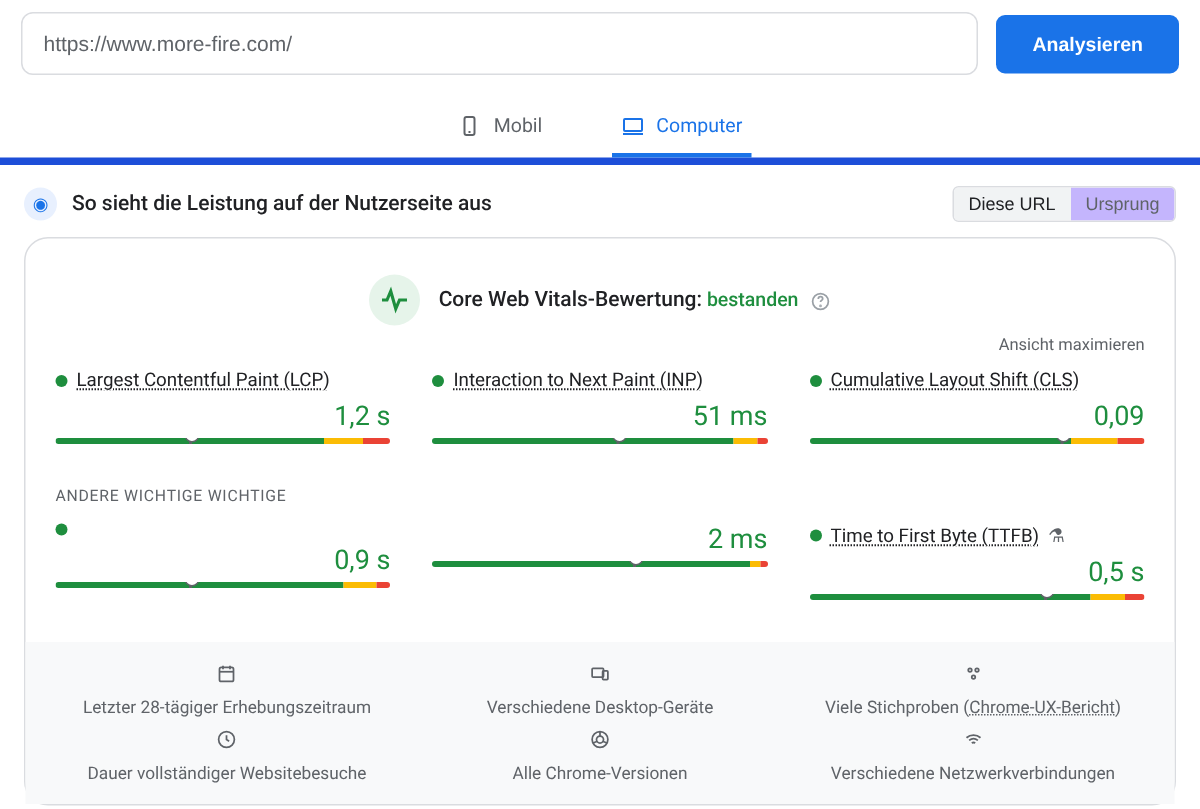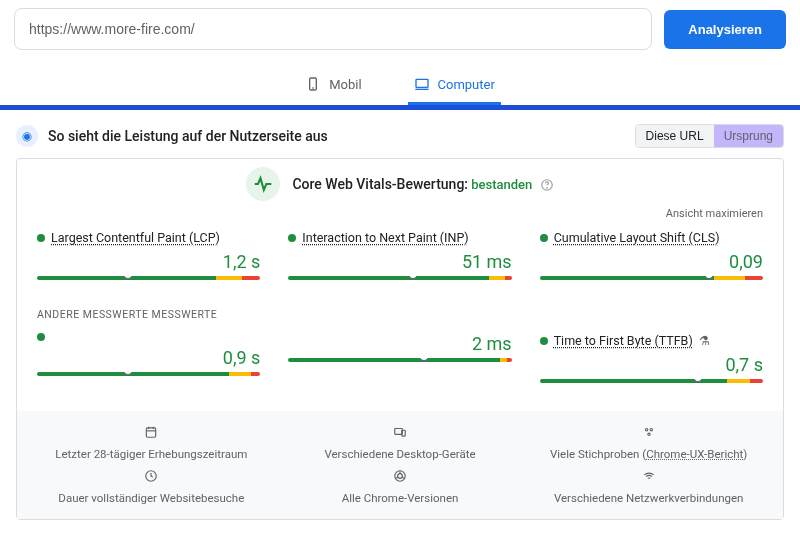--- a/index.html
+++ b/index.html
@@ -10,21 +10,21 @@
 .device-tabs { display: flex; justify-content: center; gap: 40px; border-bottom: 5px solid #1d4ed8; }
 .device-tab { display: flex; align-items: center; gap: 8px; padding: 10px 6px; color: #5f6368; font-size: 13px; cursor: pointer; border-bottom: 3px solid transparent; }
 .device-tab.active { color: #1a73e8; border-bottom-color: #1a73e8; }
 .device-tab svg { width: 16px; height: 16px; }
 .section-header { display: flex; align-items: center; padding: 14px 16px 10px; gap: 10px; }
 .beacon-icon { width: 22px; height: 22px; border-radius: 50%; background: #e8f0fe; display: flex; align-items: center; justify-content: center; color: #1a73e8; font-size: 12px; }
 .section-title { font-size: 14px; font-weight: 500; flex: 1; }
 .source-toggle { display: flex; border: 1px solid #dadce0; border-radius: 4px; overflow: hidden; }
 .source-toggle button { background: #c4b5fd; border: none; padding: 4px 10px; font-size: 12px; color: #5f6368; cursor: pointer; }
 .source-toggle button.active { background: #f1f3f4; color: #202124; }
-.card { margin: 0 16px 16px; border: 1px solid #dadce0; border-radius: 4px; padding: 0 20px 0; }
+.card { margin: 0 16px 16px; border: 1px solid #dadce0; border-radius: 16px; padding: 16px 20px 0; }
 .cwv-head { display: flex; align-items: center; justify-content: center; gap: 12px; margin: 8px 0 6px; }
 .pulse-icon { width: 34px; height: 34px; border-radius: 50%; background: #e6f4ea; display: flex; align-items: center; justify-content: center; color: #1e8e3e; }
 .cwv-title { font-size: 14px; font-weight: 500; }
 .cwv-status { color: #1e8e3e; font-weight: 500; }
 .maximize { text-align: right; font-size: 11px; color: #5f6368; margin: 4px 0 10px; cursor: pointer; }
 .metrics-grid { display: grid; grid-template-columns: repeat(3, 1fr); gap: 18px 28px; margin-bottom: 28px; }
 .metric-name { display: flex; align-items: center; gap: 6px; font-size: 12.5px; margin-bottom: 6px; }
 .dot { width: 8px; height: 8px; border-radius: 50%; background: #1e8e3e; flex-shrink: 0; }
 .metric-link { color: #202124; text-decoration: underline; text-decoration-style: dotted; text-underline-offset: 2px; }
 .info-badge { width: 14px; height: 14px; border-radius: 50%; background: #1a73e8; color: #fff; font-size: 9px; display: inline-flex; align-items: center; justify-content: center; }
@@ -131,21 +131,21 @@
       <div class="metric-value">0,09</div>
       <div class="bar">
           <div class="seg-g" style="width:78%"></div>
           <div class="seg-o" style="width:14%"></div>
           <div class="seg-r" style="width:8%"></div>
           <div class="marker" style="left:75%"></div>
         </div>
     </div>
   </div>
 
-  <div class="subhead">ANDERE MESSWERTE MESSWERTE</div>
+  <div class="subhead">ANDERE WICHTIGE WICHTIGE</div>
 
   <div class="metrics-grid">
     <div>
       <div class="metric-name">
           <span class="dot"></span>
         </div>
       <div class="metric-value">0,9 s</div>
       <div class="bar">
           <div class="seg-g" style="width:86%"></div>
           <div class="seg-o" style="width:10%"></div>
@@ -161,21 +161,21 @@
           <div class="seg-r" style="width:2%"></div>
           <div class="marker" style="left:60%"></div>
         </div>
     </div>
     <div>
       <div class="metric-name">
           <span class="dot"></span>
           <span class="metric-link">Time to First Byte (TTFB)</span> 
           <span class="flask">⚗</span>
         </div>
-      <div class="metric-value">0,7 s</div>
+      <div class="metric-value">0,5 s</div>
       <div class="bar">
           <div class="seg-g" style="width:84%"></div>
           <div class="seg-o" style="width:10%"></div>
           <div class="seg-r" style="width:6%"></div>
           <div class="marker" style="left:70%"></div>
         </div>
     </div>
   </div>
 
   <div class="meta-footer">

